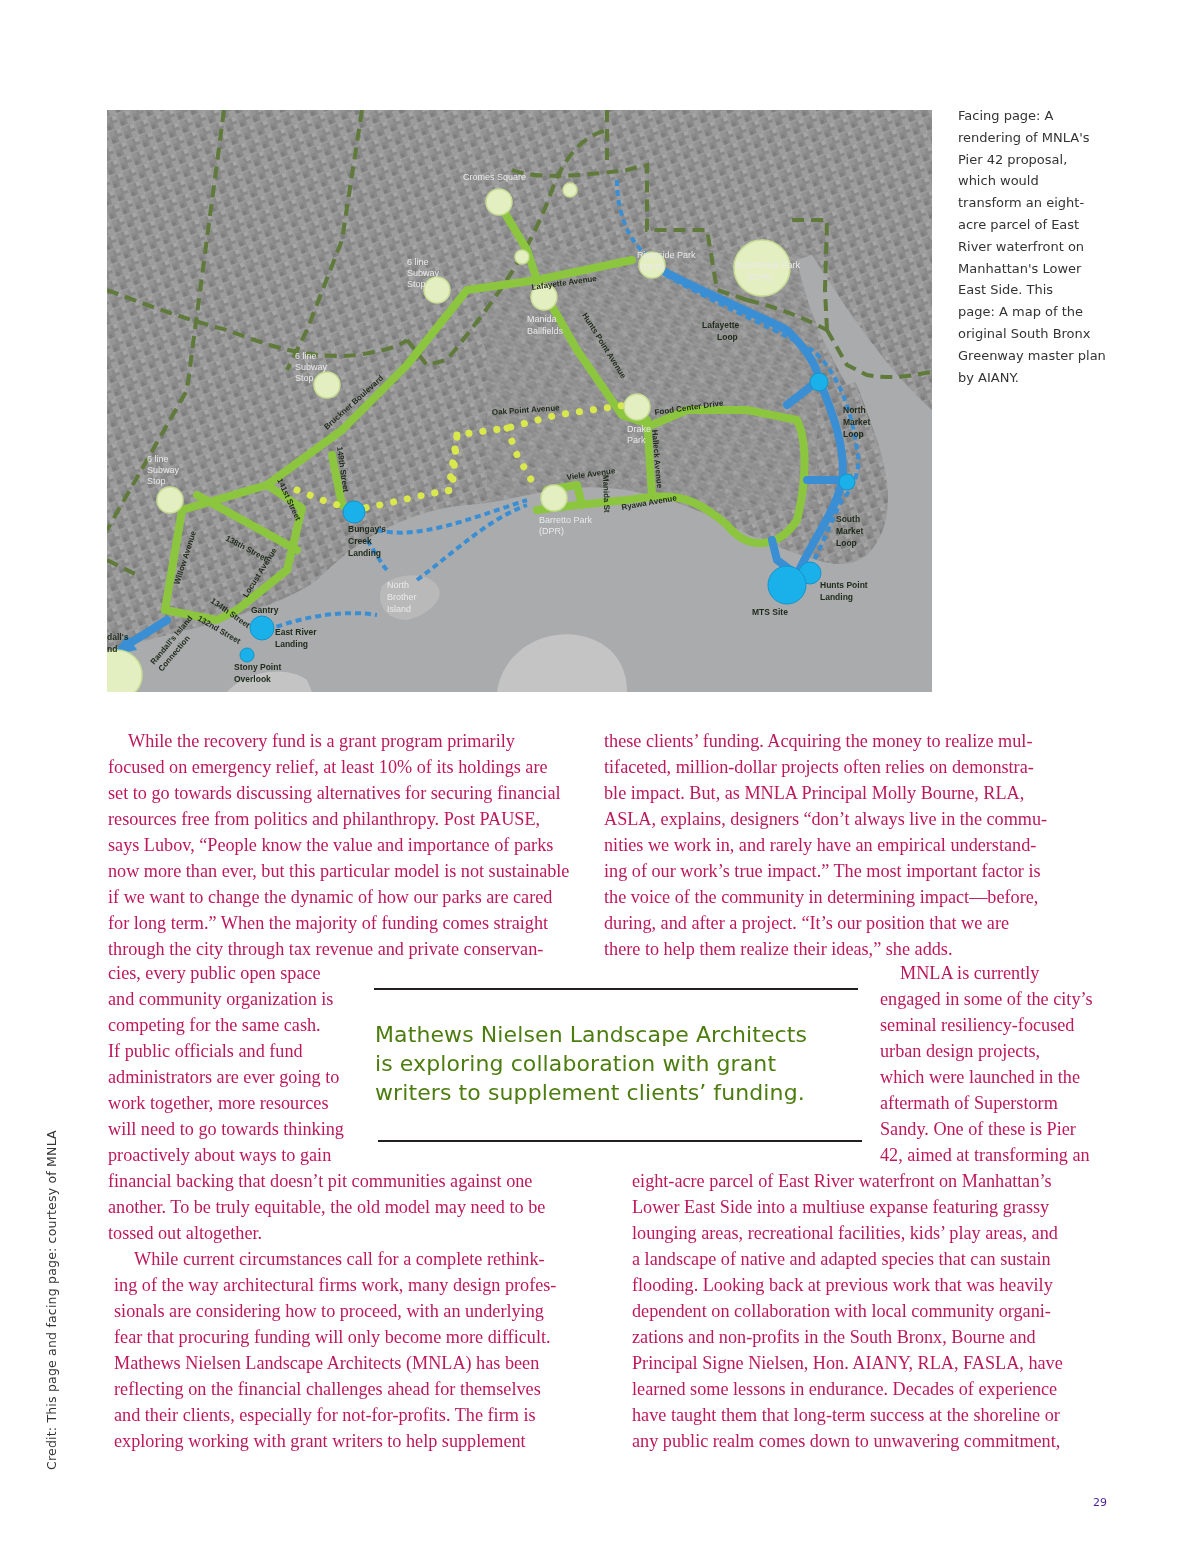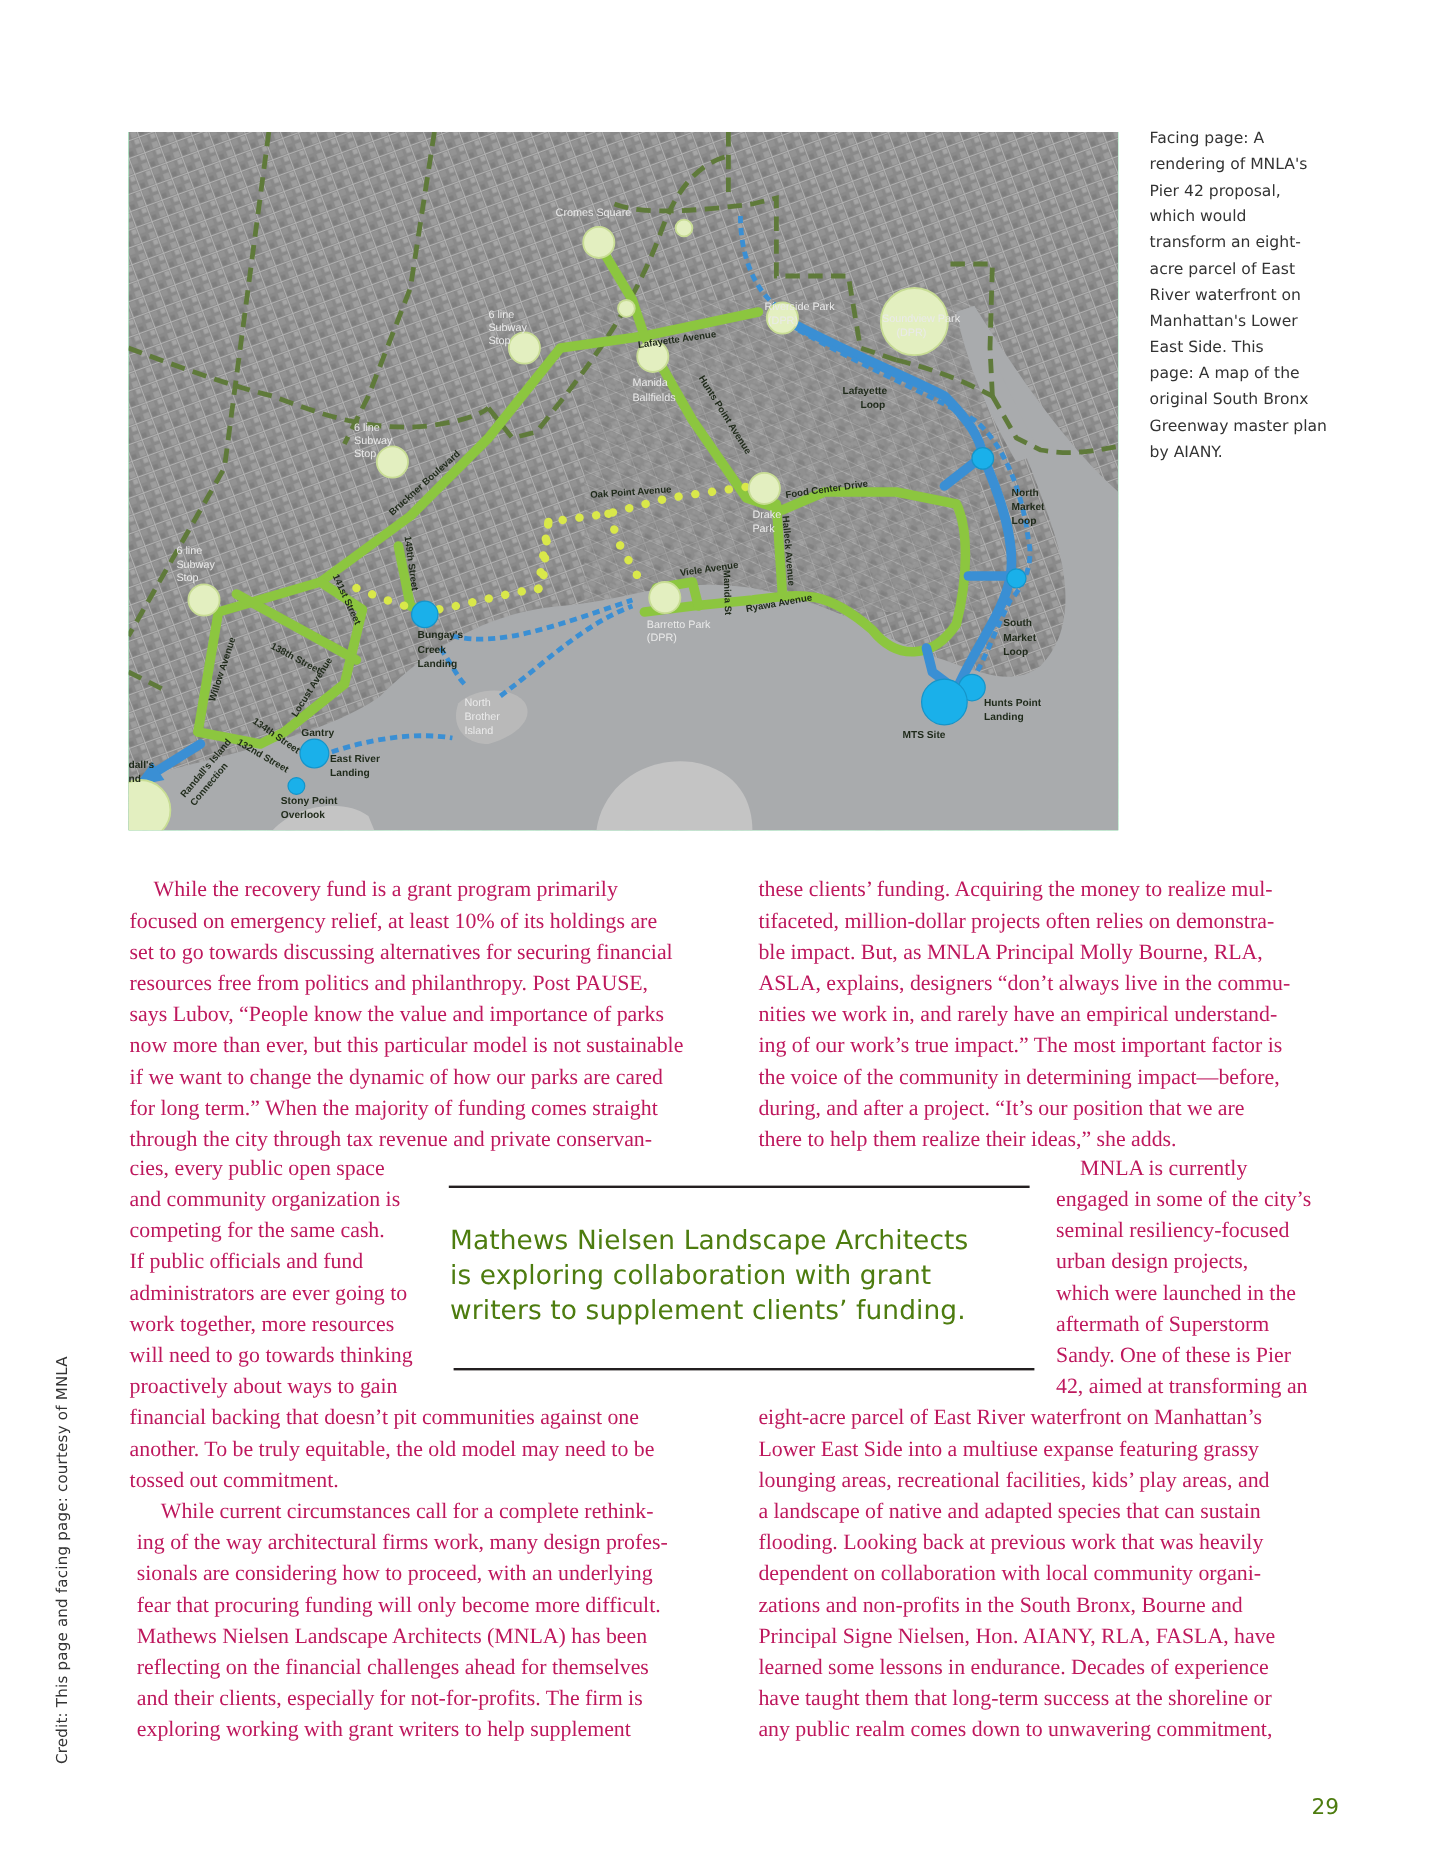--- a/index.html
+++ b/index.html
@@ -16,31 +16,31 @@
   .credit { position: absolute; left: 44px; top: 1470px; transform-origin: 0 0; transform: rotate(-90deg); font-family: "DejaVu Sans", "Liberation Sans", sans-serif; font-size: 12.5px; color: #333333; white-space: nowrap; letter-spacing: 0.2px; }
 
   .body-text { position: absolute; font-size: 18.2px; line-height: 26px; color: #be185d; }
   .body-text .line { display: block; white-space: nowrap; }
   .body-text .indent { padding-left: 20px; }
 
   .col-left-top { left: 108px; top: 728px; width: 490px; }
   .col-left-narrow { left: 108px; top: 960px; width: 250px; }
   .col-left-bottom { left: 108px; top: 1168px; width: 490px; }
   .col-left-p2 { left: 114px; top: 1246px; width: 490px; }
-  .col-right-top { left: 632px; top: 728px; width: 490px; }
+  .col-right-top { left: 604px; top: 728px; width: 490px; }
   .col-right-narrow { left: 880px; top: 960px; width: 240px; }
   .col-right-bottom { left: 632px; top: 1168px; width: 490px; }
 
   .pullquote-rule { position: absolute; height: 1.5px; background: #231f20; }
   .rule-top { left: 374px; top: 988px; width: 484px; }
   .rule-bottom { left: 378px; top: 1140px; width: 484px; }
   .pullquote { position: absolute; left: 375px; top: 1020px; width: 490px; font-family: "DejaVu Sans", "Liberation Sans", sans-serif; font-size: 22px; line-height: 29px; color: #4d7c0f; font-weight: normal; letter-spacing: 0.1px; }
   .pullquote span { display: block; white-space: nowrap; }
 
-  .page-number { position: absolute; left: 1093px; top: 1496px; font-family: "DejaVu Sans", "Liberation Sans", sans-serif; font-size: 18px; color: #4d7c0f; }
+  .page-number { position: absolute; left: 1093px; top: 1496px; font-family: "DejaVu Sans", "Liberation Sans", sans-serif; font-size: 11px; color: #4c1d95; }
 </style>
 </head>
 <body>
 
 <div class="map-figure">
   <svg viewBox="0 0 825 582" xmlns="http://www.w3.org/2000/svg">
     <defs>
       <pattern id="citygrid" width="14" height="14" patternUnits="userSpaceOnUse" patternTransform="rotate(-20)">
         <rect width="14" height="14" fill="#8a8a8a"></rect>
         <rect x="1" y="1" width="5" height="5" fill="#9d9d9d"></rect>
@@ -255,21 +255,21 @@
   <span class="line">If public officials and fund</span>
   <span class="line">administrators are ever going to</span>
   <span class="line">work together, more resources</span>
   <span class="line">will need to go towards thinking</span>
   <span class="line">proactively about ways to gain</span>
 </div>
 
 <div class="body-text col-left-bottom">
   <span class="line">financial backing that doesn’t pit communities against one</span>
   <span class="line">another. To be truly equitable, the old model may need to be</span>
-  <span class="line">tossed out commitment.</span>
+  <span class="line">tossed out altogether.</span>
 </div>
 
 <div class="body-text col-left-p2">
   <span class="line indent">While current circumstances call for a complete rethink-</span>
   <span class="line">ing of the way architectural firms work, many design profes-</span>
   <span class="line">sionals are considering how to proceed, with an underlying</span>
   <span class="line">fear that procuring funding will only become more difficult.</span>
   <span class="line">Mathews Nielsen Landscape Architects (MNLA) has been</span>
   <span class="line">reflecting on the financial challenges ahead for themselves</span>
   <span class="line">and their clients, especially for not-for-profits. The firm is</span>

